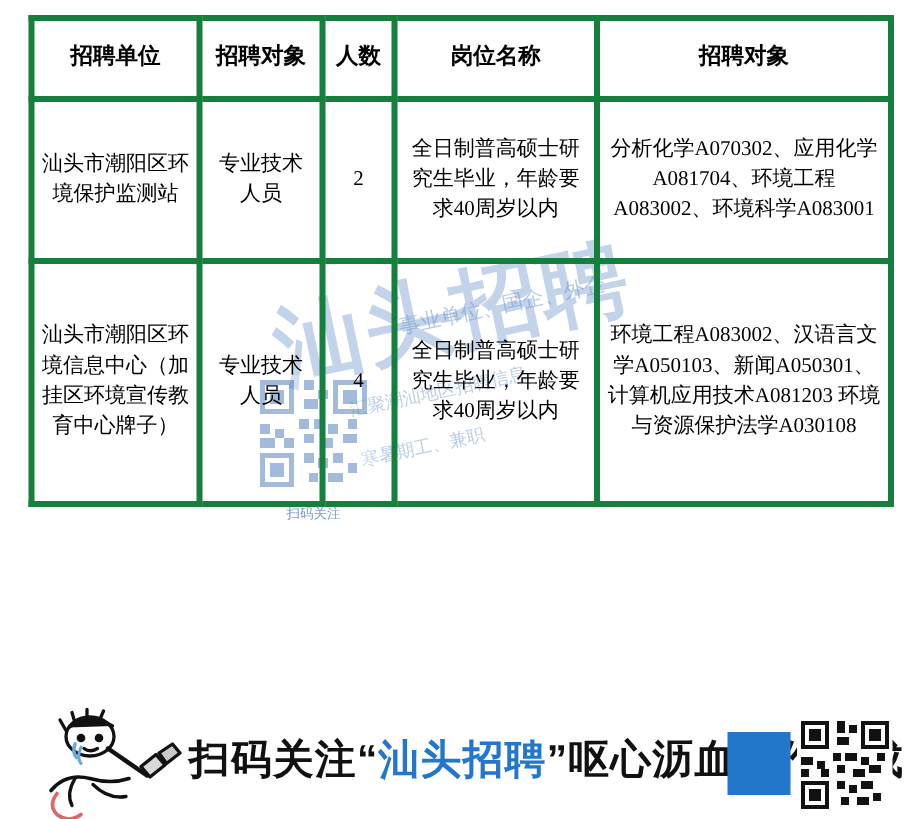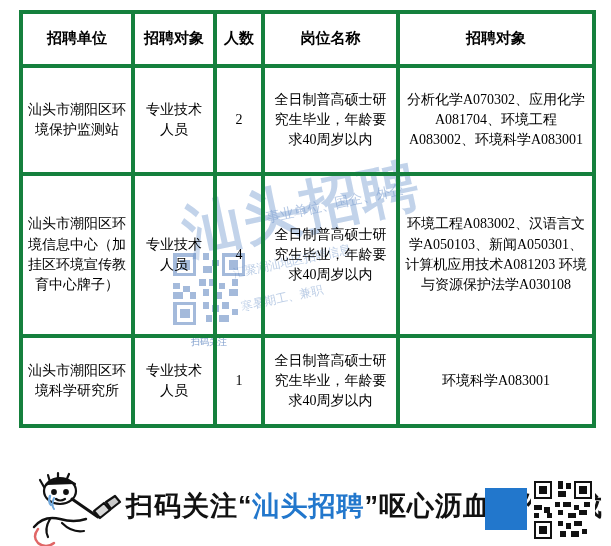--- a/index.html
+++ b/index.html
@@ -251,27 +251,20 @@
         <td class="cell-obj">全日制普高硕士研究生毕业，年龄要求40周岁以内</td>
         <td class="cell-major">分析化学A070302、应用化学A081704、环境工程A083002、环境科学A083001</td>
       </tr>
       <tr class="row-2">
         <td class="cell-unit">汕头市潮阳区环境信息中心（加挂区环境宣传教育中心牌子）</td>
         <td class="cell-post">专业技术人员</td>
         <td class="cell-num">4</td>
         <td class="cell-obj">全日制普高硕士研究生毕业，年龄要求40周岁以内</td>
         <td class="cell-major">环境工程A083002、汉语言文学A050103、新闻A050301、计算机应用技术A081203 环境与资源保护法学A030108</td>
       </tr>
-      <tr class="row-3">
-        <td class="cell-unit">汕头市潮阳区环境科学研究所</td>
-        <td class="cell-post">专业技术人员</td>
-        <td class="cell-num">1</td>
-        <td class="cell-obj">全日制普高硕士研究生毕业，年龄要求40周岁以内</td>
-        <td class="cell-major">环境科学A083001</td>
-      </tr>
     </tbody>
   </table>
 
   <div class="footer">
 
     <svg class="footer-mascot" viewBox="0 0 110 80">
       <g stroke="#111" stroke-width="2.2" fill="none" stroke-linecap="round" stroke-linejoin="round">
         <ellipse cx="40" cy="20" rx="16" ry="13" fill="#ffffff"></ellipse>
         <path d="M26 14 Q40 4 55 13" fill="#111" stroke="#111"></path>
         <path d="M24 16 L20 9 M30 11 L28 4 M38 9 L38 2 M46 10 L49 3"></path>

